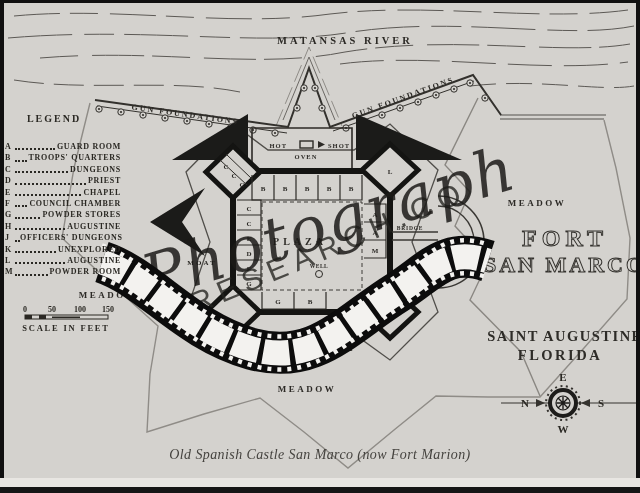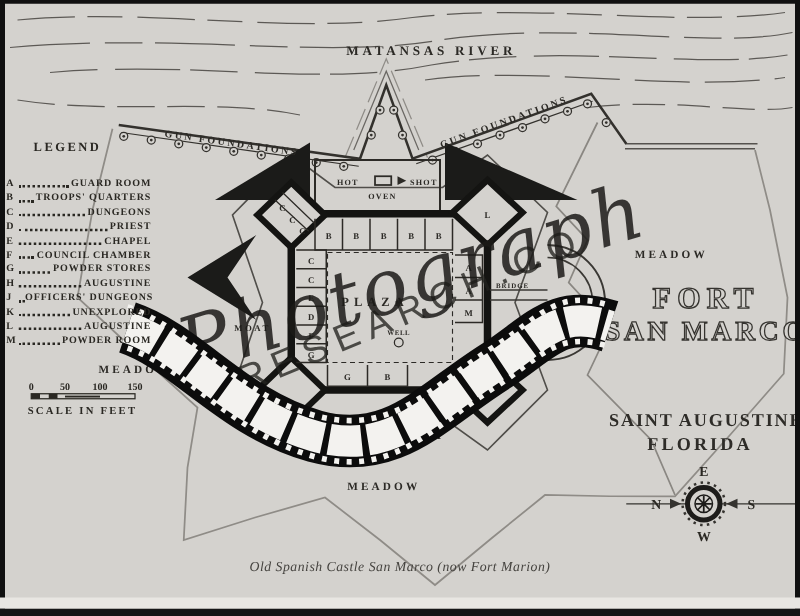--- a/index.html
+++ b/index.html
@@ -21,21 +21,21 @@
   #legend .ltitle{font-weight:700;font-size:10px;letter-spacing:2px;text-align:center;
                   margin-bottom:17px;padding-right:18px;}
   .lrow{display:flex;align-items:flex-end;font-weight:700;font-size:8px;letter-spacing:0.7px;
         line-height:11.4px;white-space:nowrap;}
   .lkey{width:9px;flex:none;}
   .ldot{flex:1;border-bottom:2px dotted #2a2823;margin:0 2px 2px 1px;min-width:3px;}
   .llab{flex:none;font-family:Liberation Serif, serif;}
 
   
   #caption{position:absolute;left:0;top:447px;width:100%;text-align:center;color:#45433f;
-           font-style:italic;font-size:11px;line-height:15px;letter-spacing:0.4px;}
+           font-style:italic;font-size:14px;line-height:15px;letter-spacing:0.4px;}
 </style>
 </head>
 <body>
 
 <div id="stage">
 
 <svg width="640" height="493" viewBox="0 0 640 493">
 
   <g fill="none" stroke="#5c5955" stroke-width="1">
     <path d="M14,16 C120,6 230,28 330,14 C430,2 540,22 628,10" stroke-dasharray="46 10 28 12"></path>

